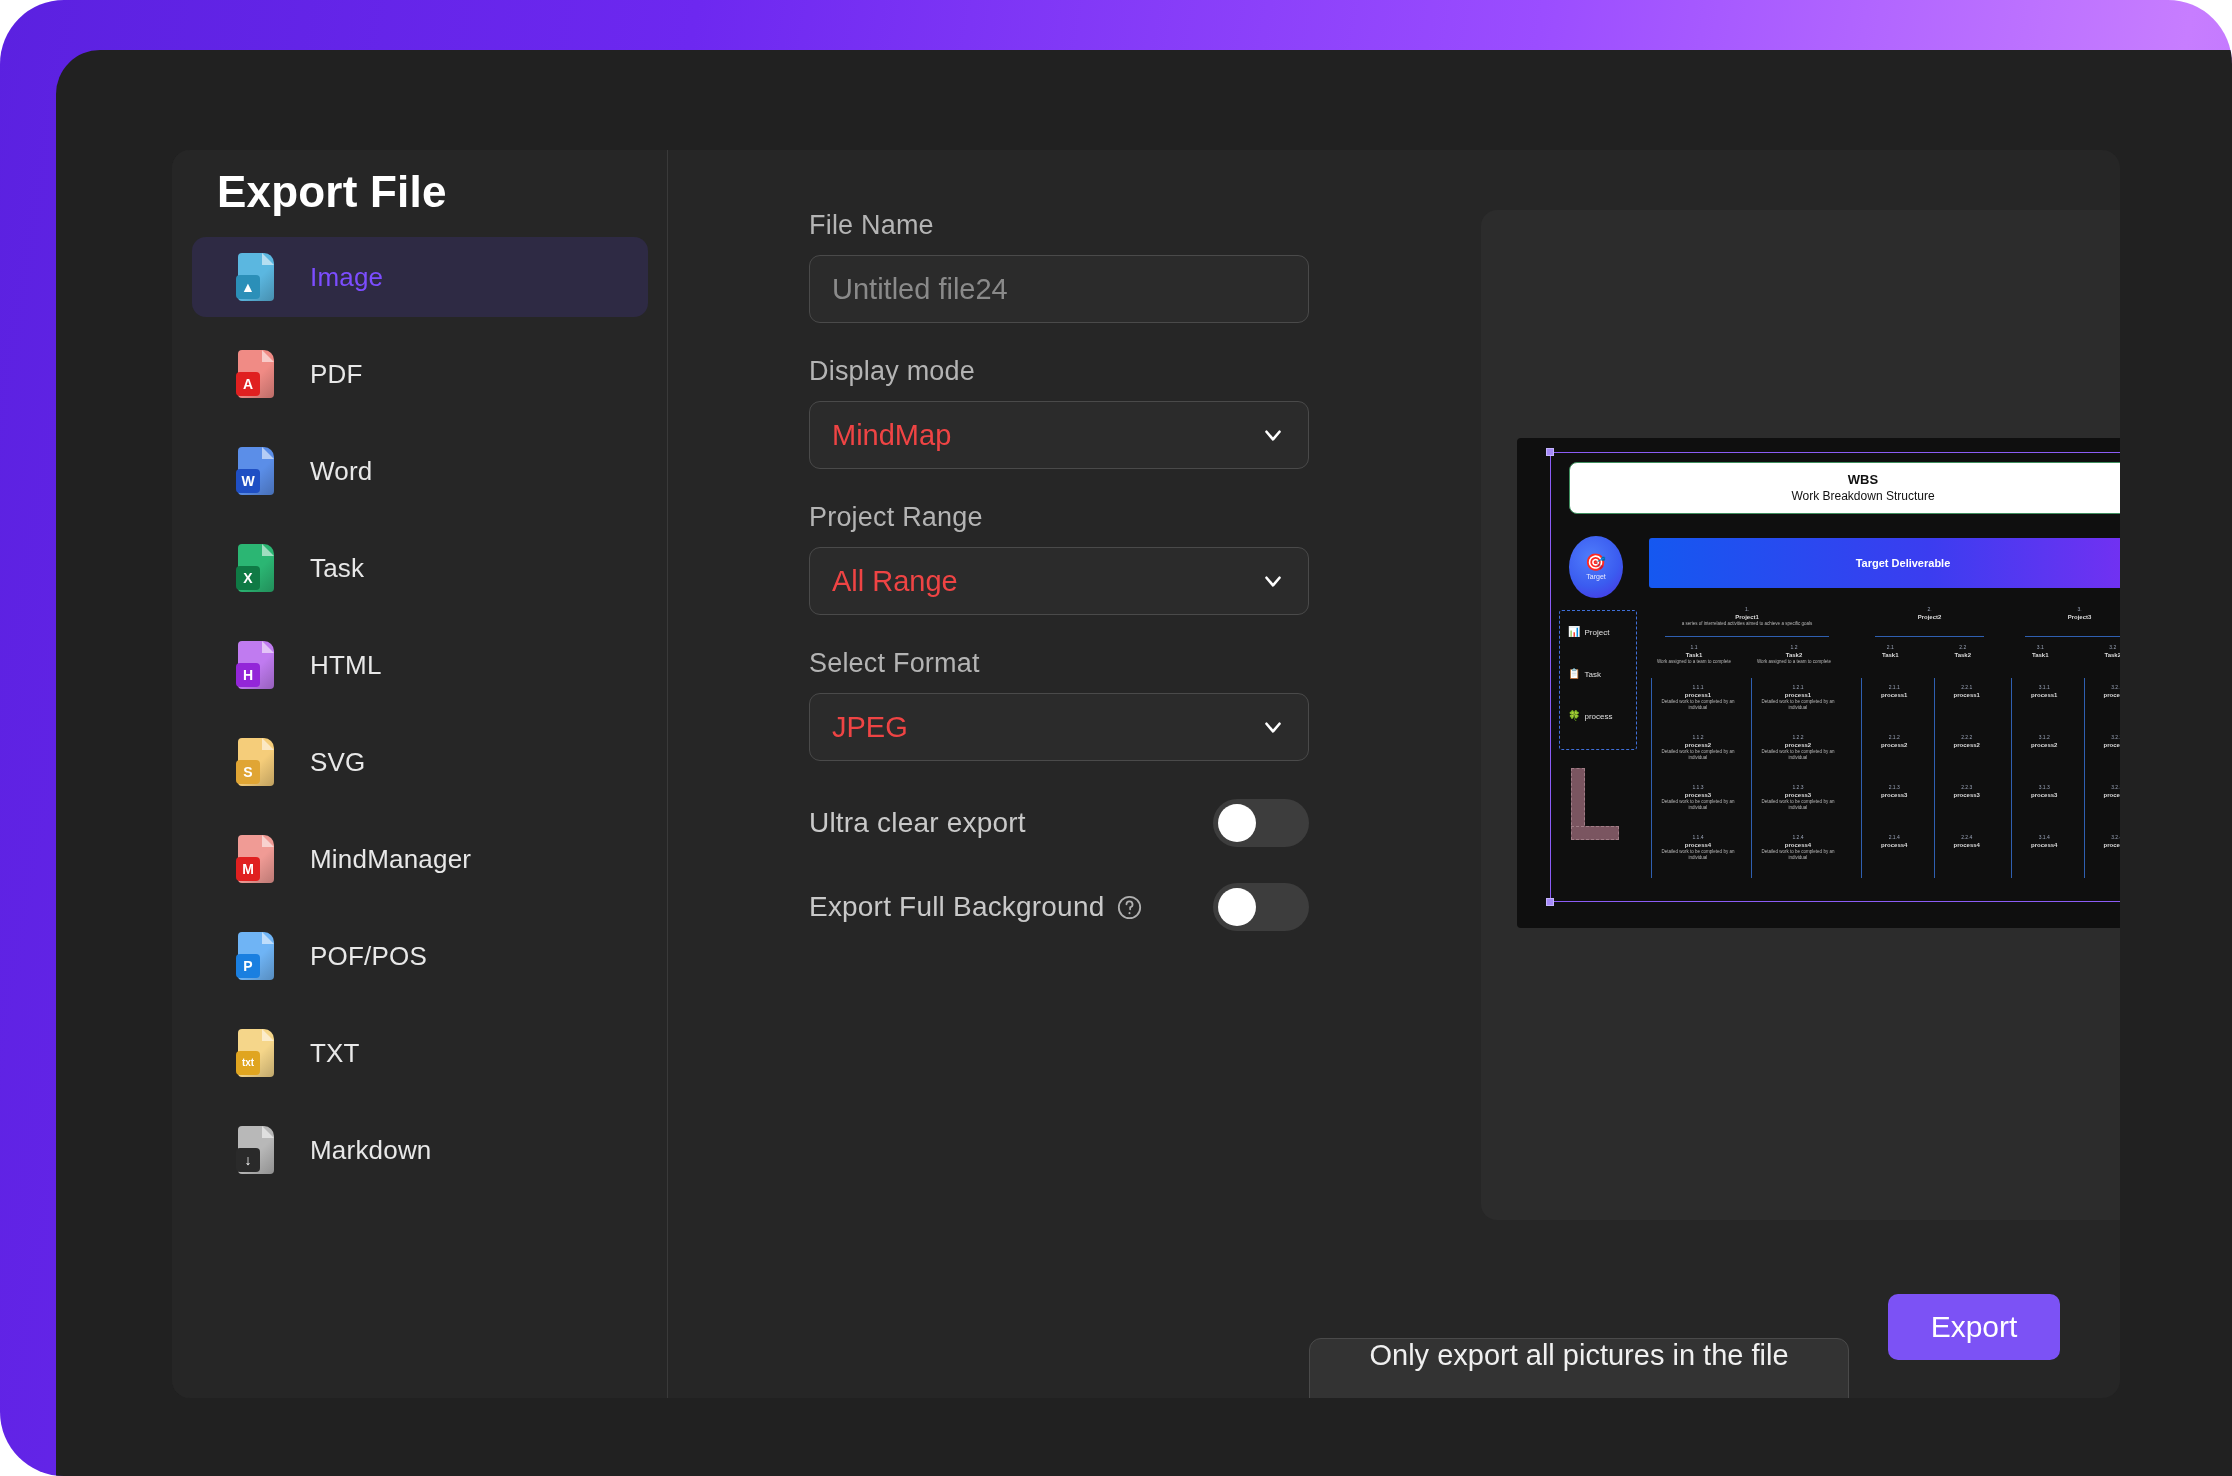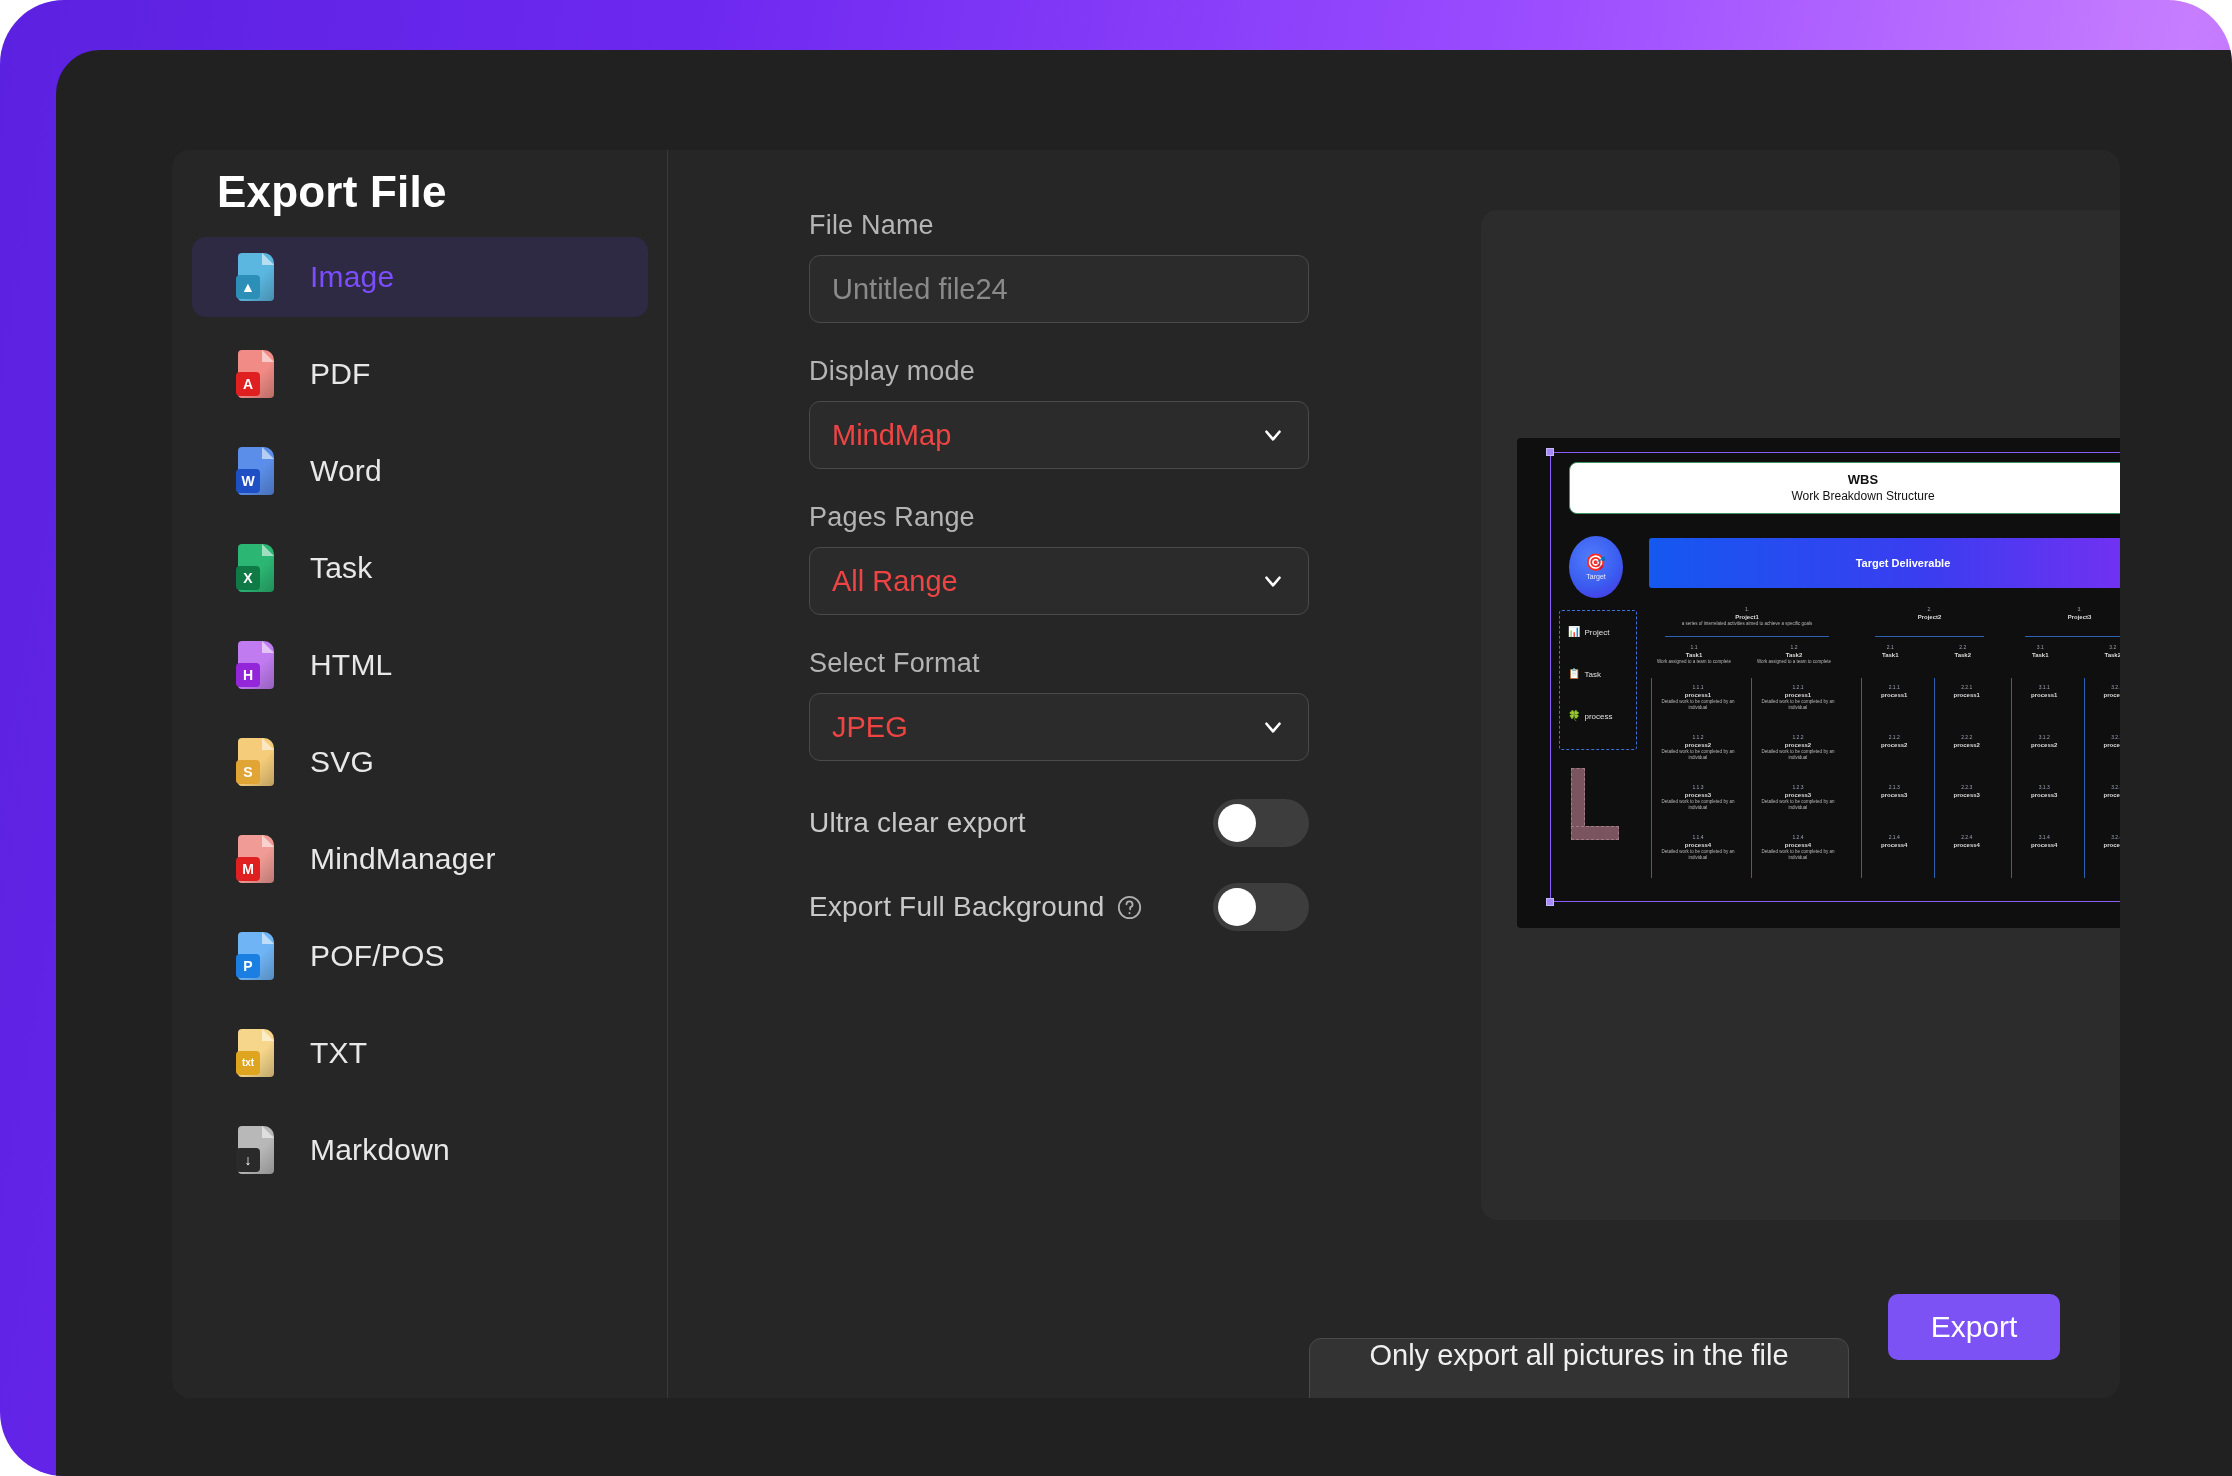--- a/index.html
+++ b/index.html
@@ -75,21 +75,21 @@
     height: 80px;
     padding-left: 44px;
     border-radius: 14px;
     cursor: pointer;
   }
   .side-item + .side-item { margin-top: 17px; }
   .side-item.active { background: #2e2a44; }
 
   .side-label {
     margin-left: 34px;
-    font-size: 30px;
+    font-size: 26px;
     color: #e8e8e8;
     letter-spacing: .2px;
     white-space: nowrap;
   }
   .side-item.active .side-label { color: #7c4dff; }
 
   
   .file-icon {
     position: relative;
     width: 40px; height: 48px;
@@ -495,21 +495,21 @@
               <span>MindMap</span>
               <span class="chevron">
                 <svg viewBox="0 0 24 24" fill="none" stroke="#ffffff" stroke-width="2.4" stroke-linecap="round" stroke-linejoin="round">
                   <polyline points="6,9 12,16 18,9"></polyline>
                 </svg>
               </span>
             </div>
           </div>
 
           <div class="field-group">
-            <div class="field-label">Pages Range</div>
+            <div class="field-label">Project Range</div>
             <div class="select-box">
               <span>All Range</span>
               <span class="chevron">
                 <svg viewBox="0 0 24 24" fill="none" stroke="#ffffff" stroke-width="2.4" stroke-linecap="round" stroke-linejoin="round">
                   <polyline points="6,9 12,16 18,9"></polyline>
                 </svg>
               </span>
             </div>
           </div>
 

